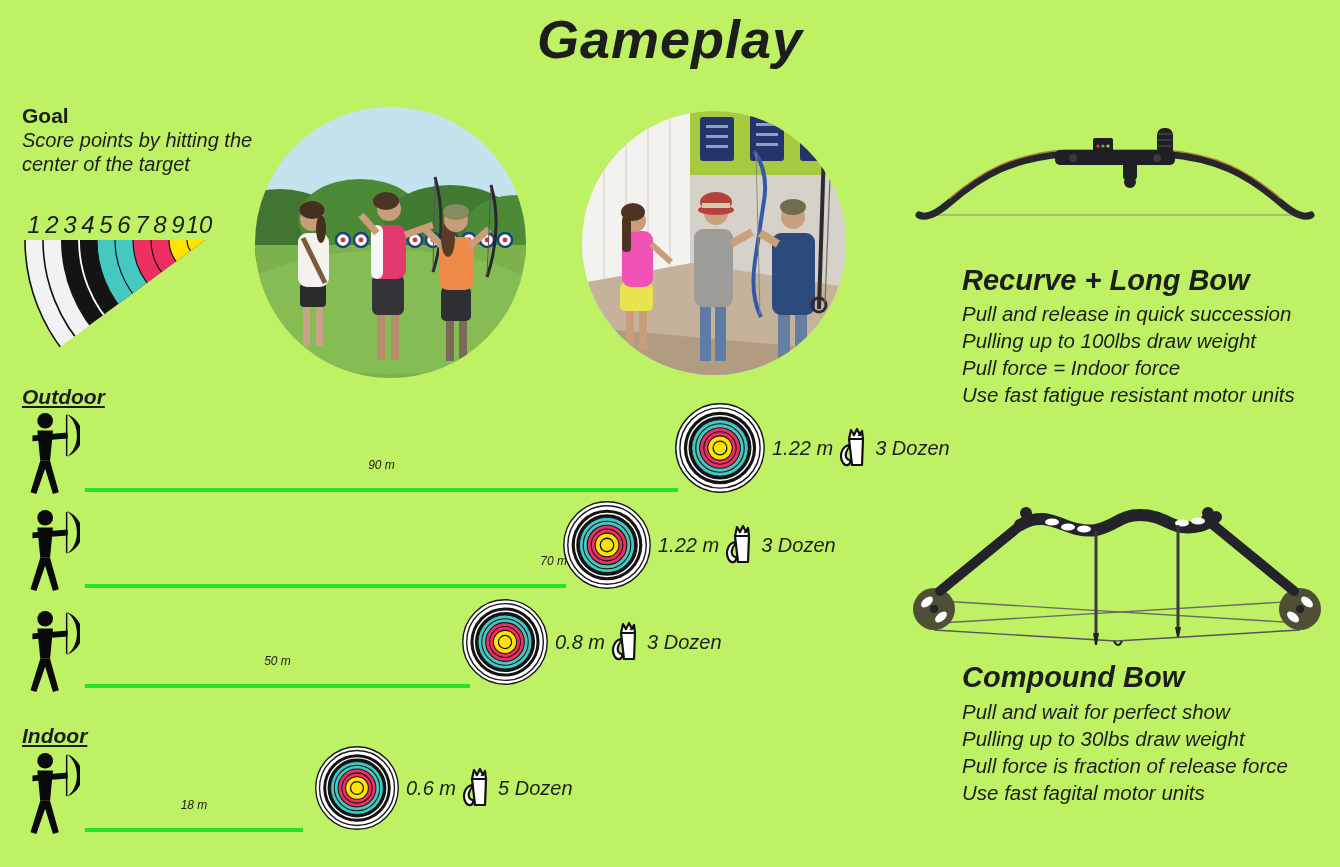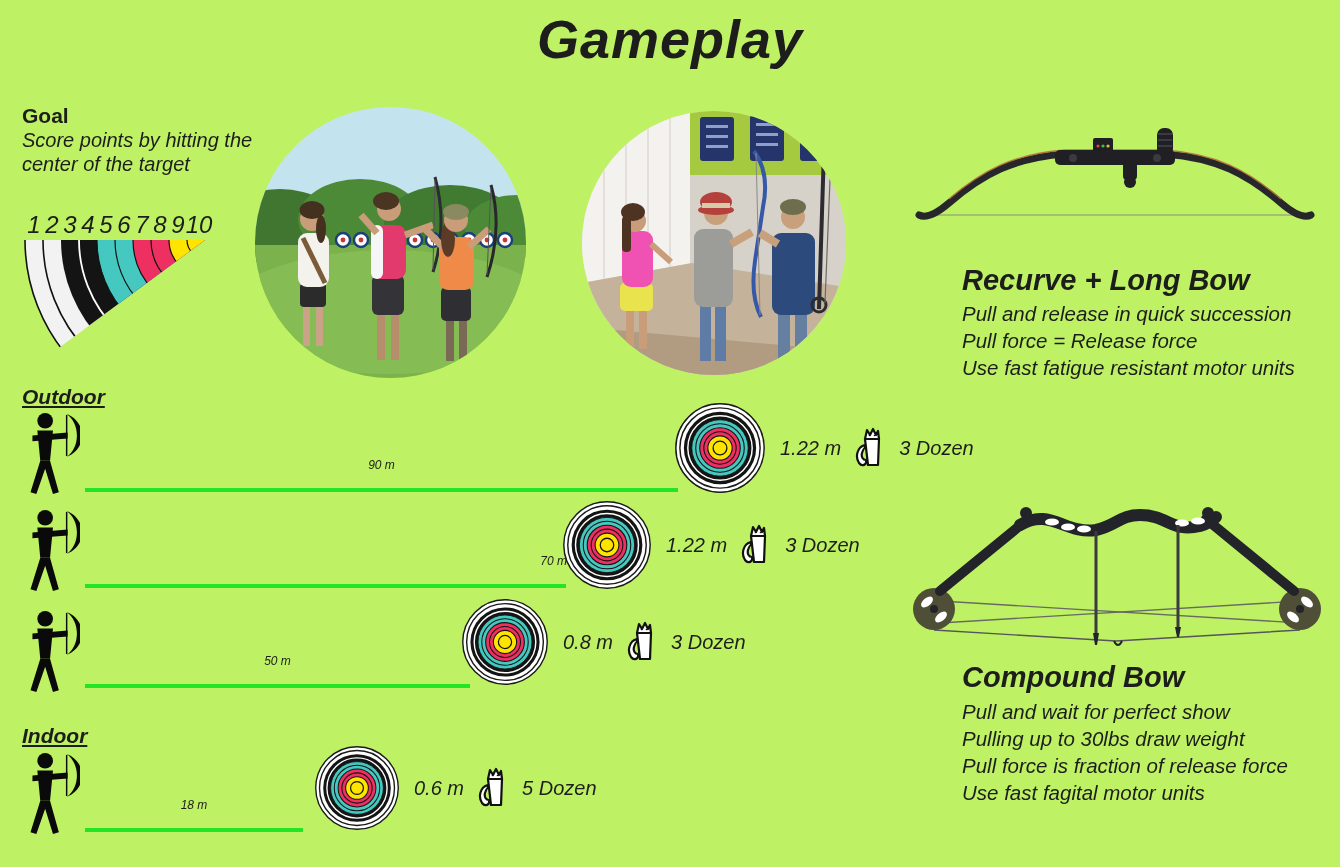--- a/index.html
+++ b/index.html
@@ -5,21 +5,21 @@
   html,body{margin:0;padding:0;background:#fff;}
   .stage{position:relative;width:1340px;height:867px;background:#bef264;overflow:hidden;
          font-family:"Liberation Sans",sans-serif;color:#1d1d1b;}
   .abs{position:absolute;}
   .title{width:100%;text-align:center;top:8px;left:0;font-size:54px;font-weight:700;font-style:italic;letter-spacing:1px;}
   .goal-head{left:22px;top:104px;font-size:21px;font-weight:700;}
   .goal-line{left:22px;font-size:20px;font-style:italic;white-space:nowrap;}
   .sec-label{left:22px;font-size:21px;font-weight:700;font-style:italic;text-decoration:underline;}
   .dl{position:absolute;text-align:center;font-style:italic;font-size:12px;}
   .gline{position:absolute;height:4px;background:#24e524;}
-  .tg{position:absolute;display:flex;align-items:center;gap:14px;}
+  .tg{position:absolute;display:flex;align-items:center;gap:6px;}
   .tg .sz,.tg .dz{font-style:italic;font-size:20px;white-space:nowrap;}
   .bow-head{font-size:29px;font-weight:700;font-style:italic;white-space:nowrap;}
   .bow-lines{font-size:20.5px;font-style:italic;line-height:27px;white-space:nowrap;}
   svg{display:block;}
 </style>
 </head>
 <body>
 
 <div class="stage">
 
@@ -272,21 +272,22 @@
     <line x1="253" y1="24" x2="267" y2="24" stroke="#44444c" stroke-width="1.5"></line>
     <rect x="218" y="40" width="14" height="18" rx="4" fill="#1f1f24"></rect>
     <circle cx="225" cy="60" r="6" fill="#1f1f24"></circle>
     <circle cx="168" cy="36" r="4" fill="#3a3a40"></circle>
     <circle cx="252" cy="36" r="4" fill="#3a3a40"></circle>
   </svg>
 
   <div class="abs bow-head" style="left:962px;top:264px;">Recurve + Long Bow</div>
   <div class="abs bow-lines" style="left:962px;top:300px;">
     <div>Pull and release in quick succession</div>
-    <div>Pull force = Release force</div>
+    <div>Pulling up to 100lbs draw weight</div>
+    <div>Pull force = Indoor force</div>
     <div>Use fast fatigue resistant motor units</div>
   </div>
 
   <svg class="abs" style="left:900px;top:473px;" width="435" height="185" viewBox="0 0 435 185">
     <line x1="40" y1="128" x2="400" y2="150" stroke="#6a6a65" stroke-width="1.4"></line>
     <line x1="400" y1="128" x2="40" y2="150" stroke="#6a6a65" stroke-width="1.4"></line>
     <polyline points="34,157 216,168 400,157" fill="none" stroke="#55555a" stroke-width="1.4"></polyline>
     <circle cx="34" cy="136" r="21" fill="#4f4f38"></circle>
     <ellipse cx="27" cy="129" rx="7" ry="4" fill="#fff" transform="rotate(-40 27 129)"></ellipse>
     <ellipse cx="41" cy="144" rx="7" ry="4" fill="#fff" transform="rotate(-40 41 144)"></ellipse>

